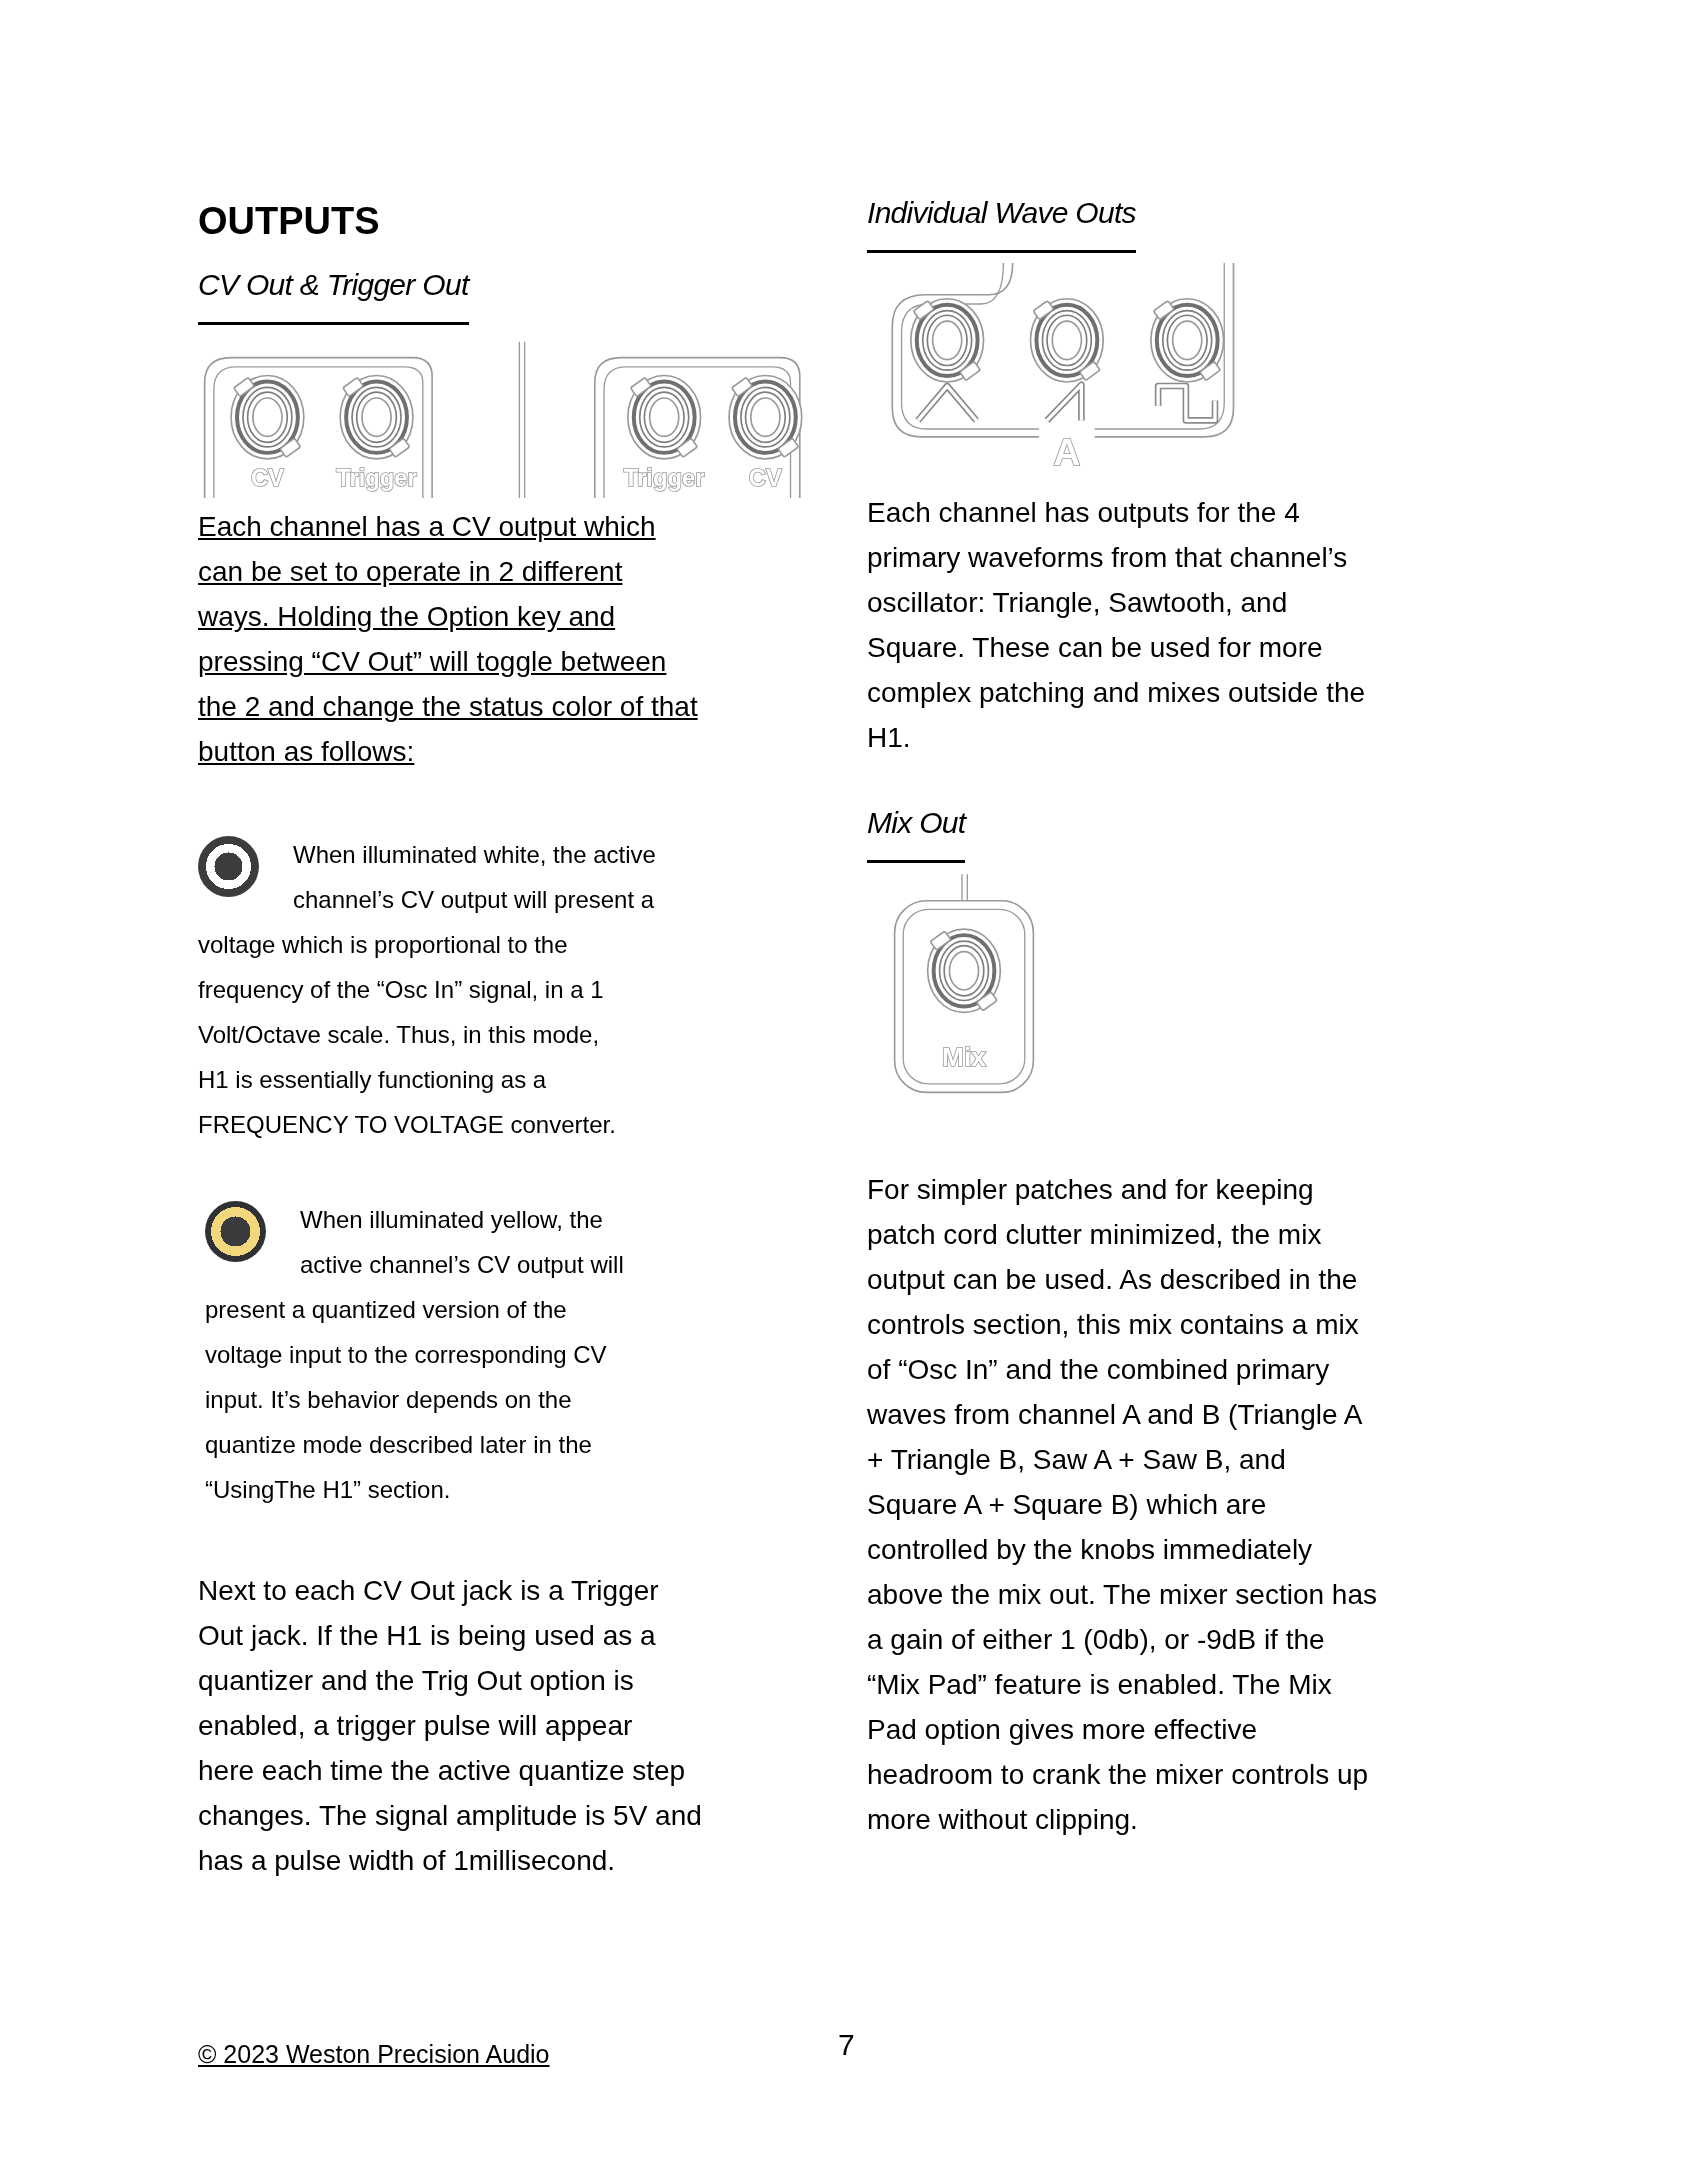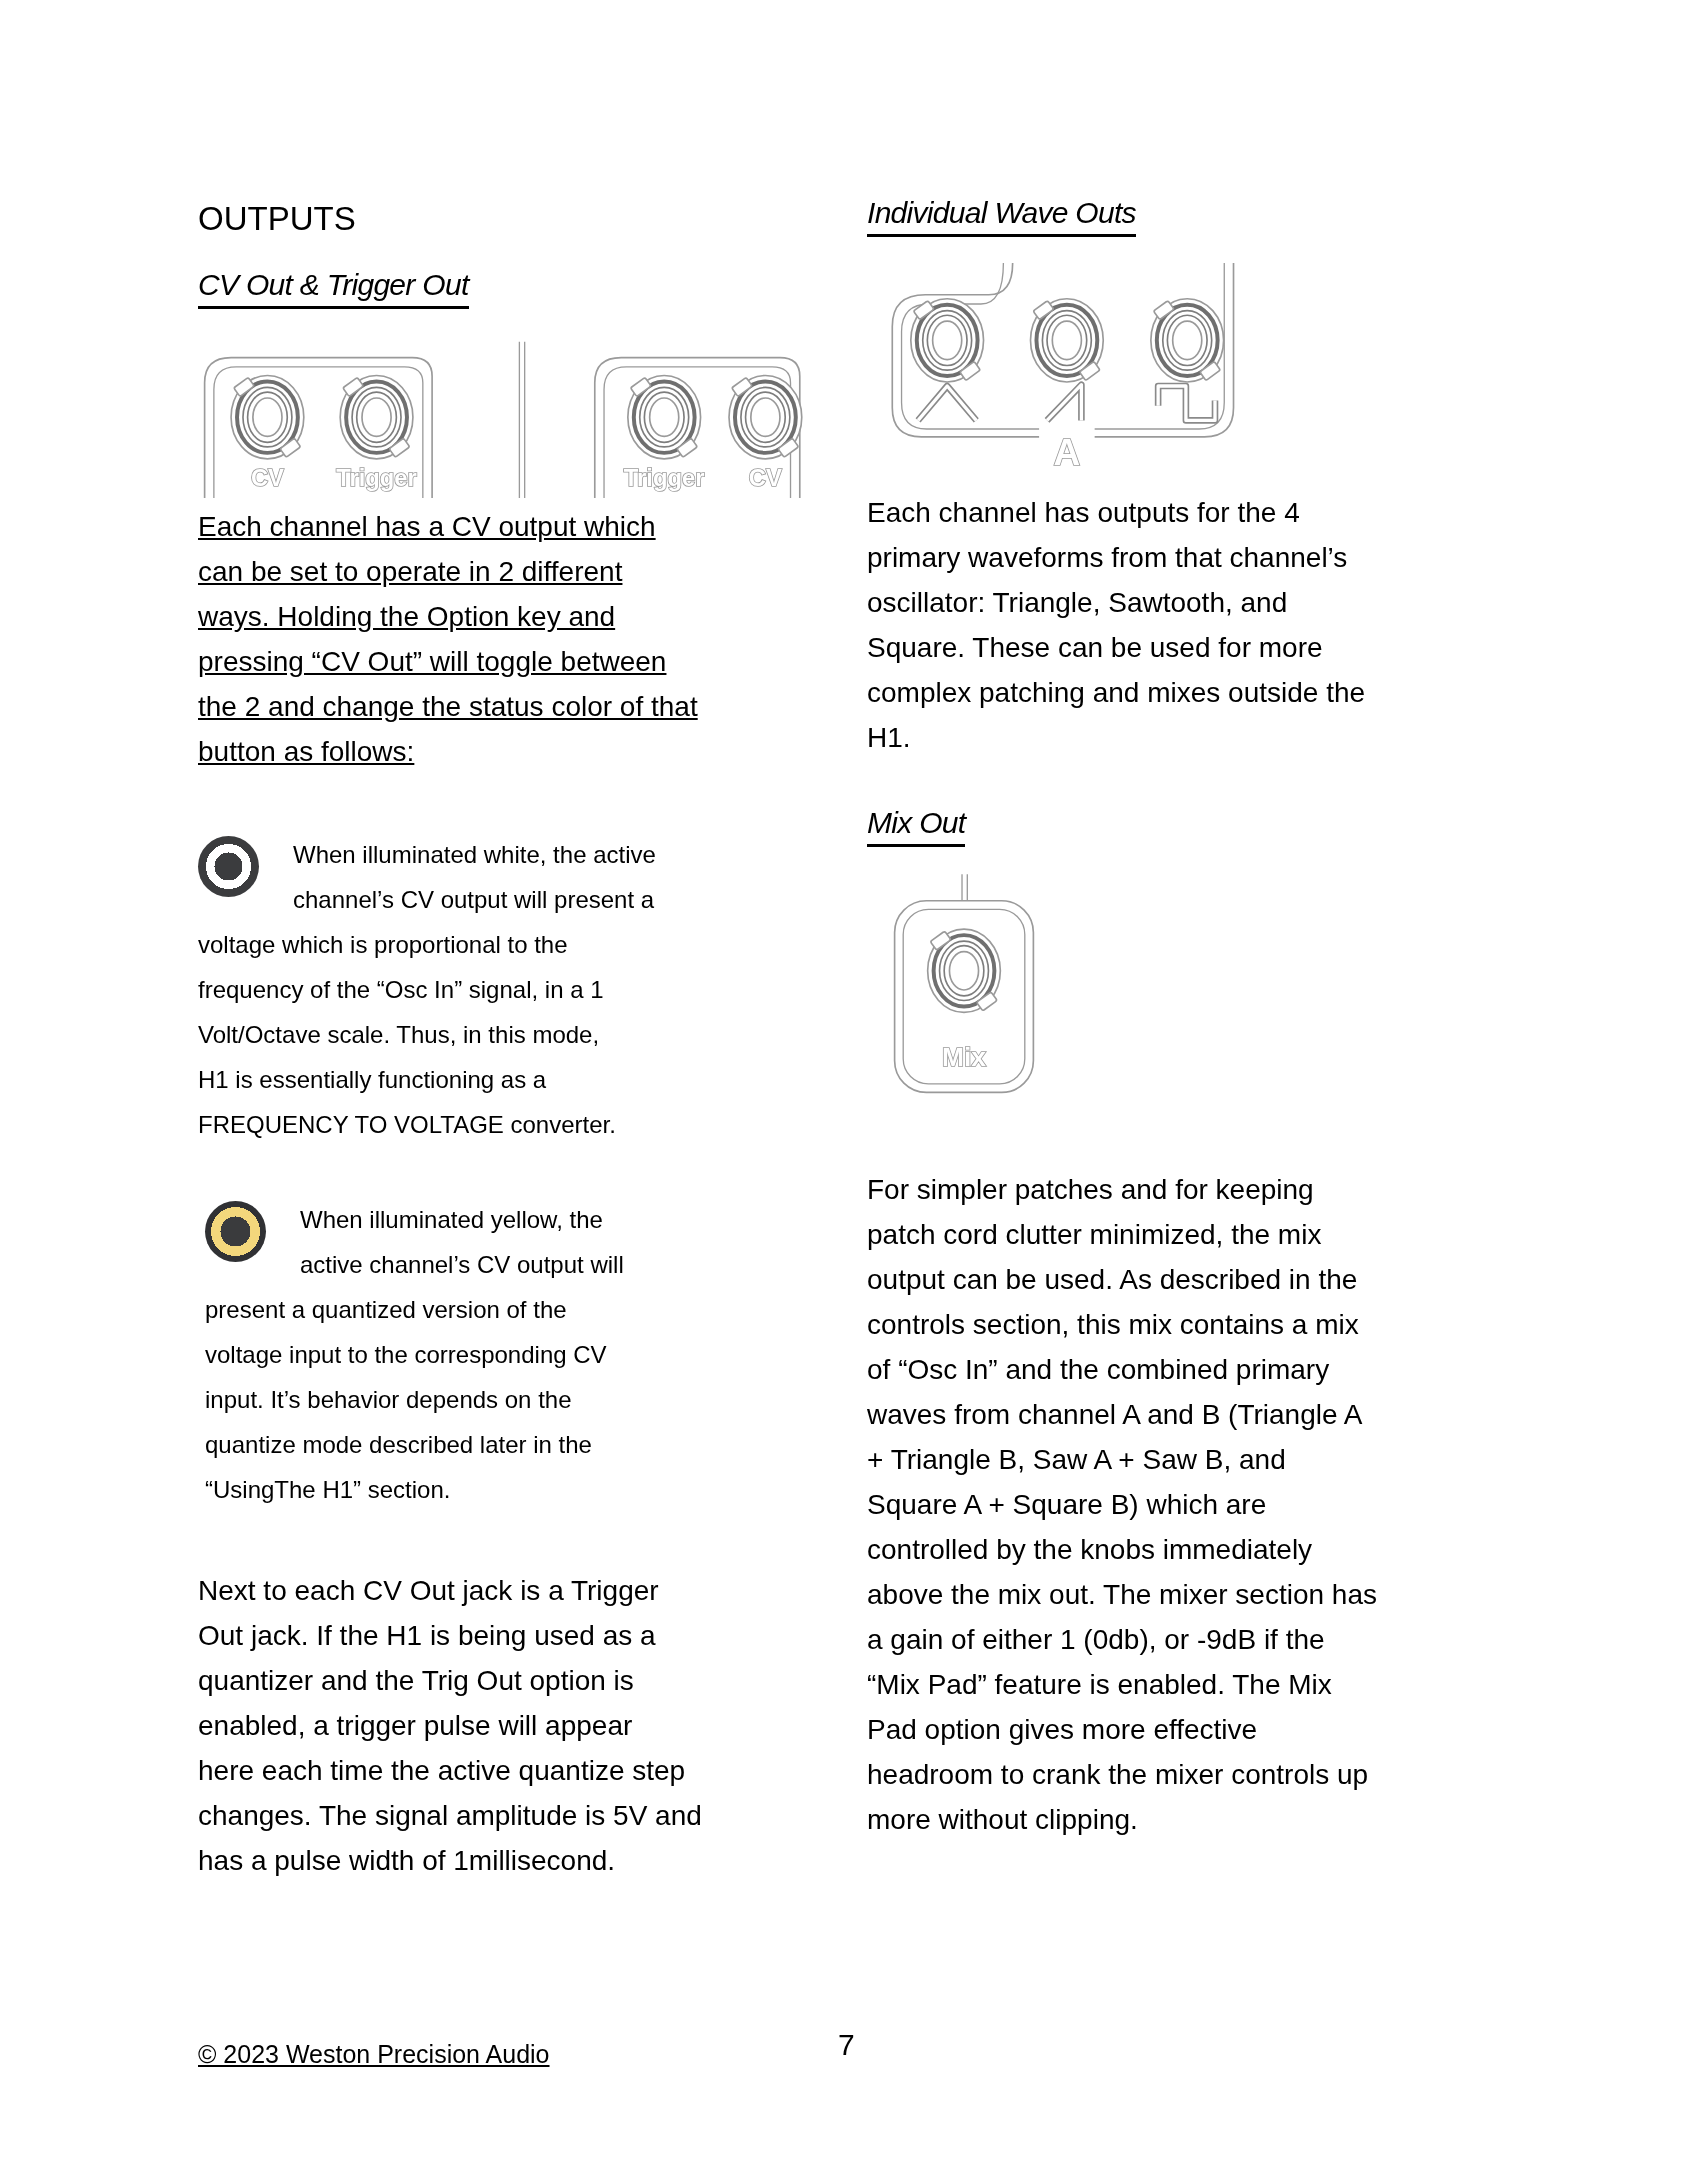--- a/index.html
+++ b/index.html
@@ -2,25 +2,25 @@
 <html style="font-size:10.6px"><head>
 <meta charset="utf-8">
 <style>
   html,body{margin:0;padding:0;background:#ffffff;}
   .page{
     position:relative;width:1687px;height:2183px;background:#ffffff;
     font-family:"Liberation Sans",sans-serif;color:#000;overflow:hidden;
   }
   .abs{position:absolute;}
   .section-title{
-    font-size:33px;font-weight:normal;letter-spacing:0px;line-height:1;
+    font-size:38px;font-weight:bold;letter-spacing:0px;line-height:1;
   }
   .sub-heading{
     display:inline-block;font-size:30px;font-style:italic;line-height:1;
-    padding-bottom:6px;border-bottom:3.3px solid #000;letter-spacing:-0.7px;
+    padding-bottom:22px;border-bottom:3.3px solid #000;letter-spacing:-0.7px;
   }
   .para{
     font-size:28px;line-height:45px;white-space:pre-line;width:625px;
   }
   .bullet{width:625px;}
   .status-icon{
     float:left;width:61px;height:61px;border-radius:50%;
     margin:4px 34px 6.6px 0;
   }
   .status-white{

